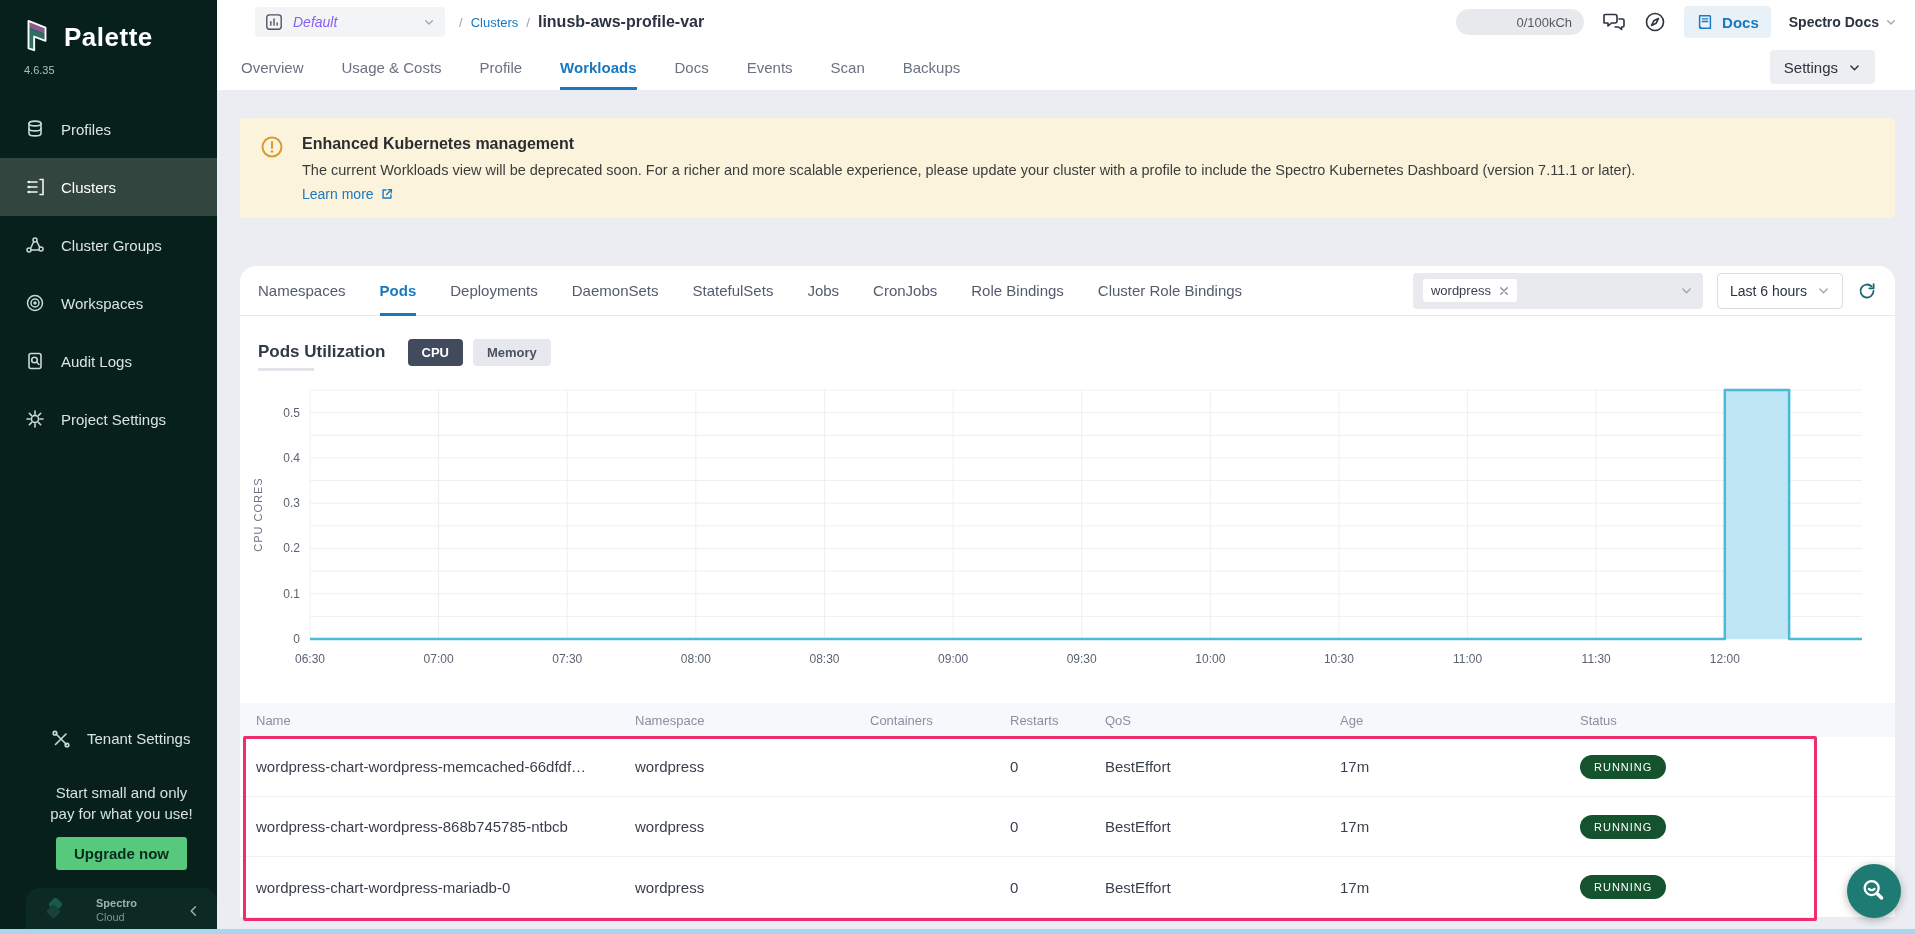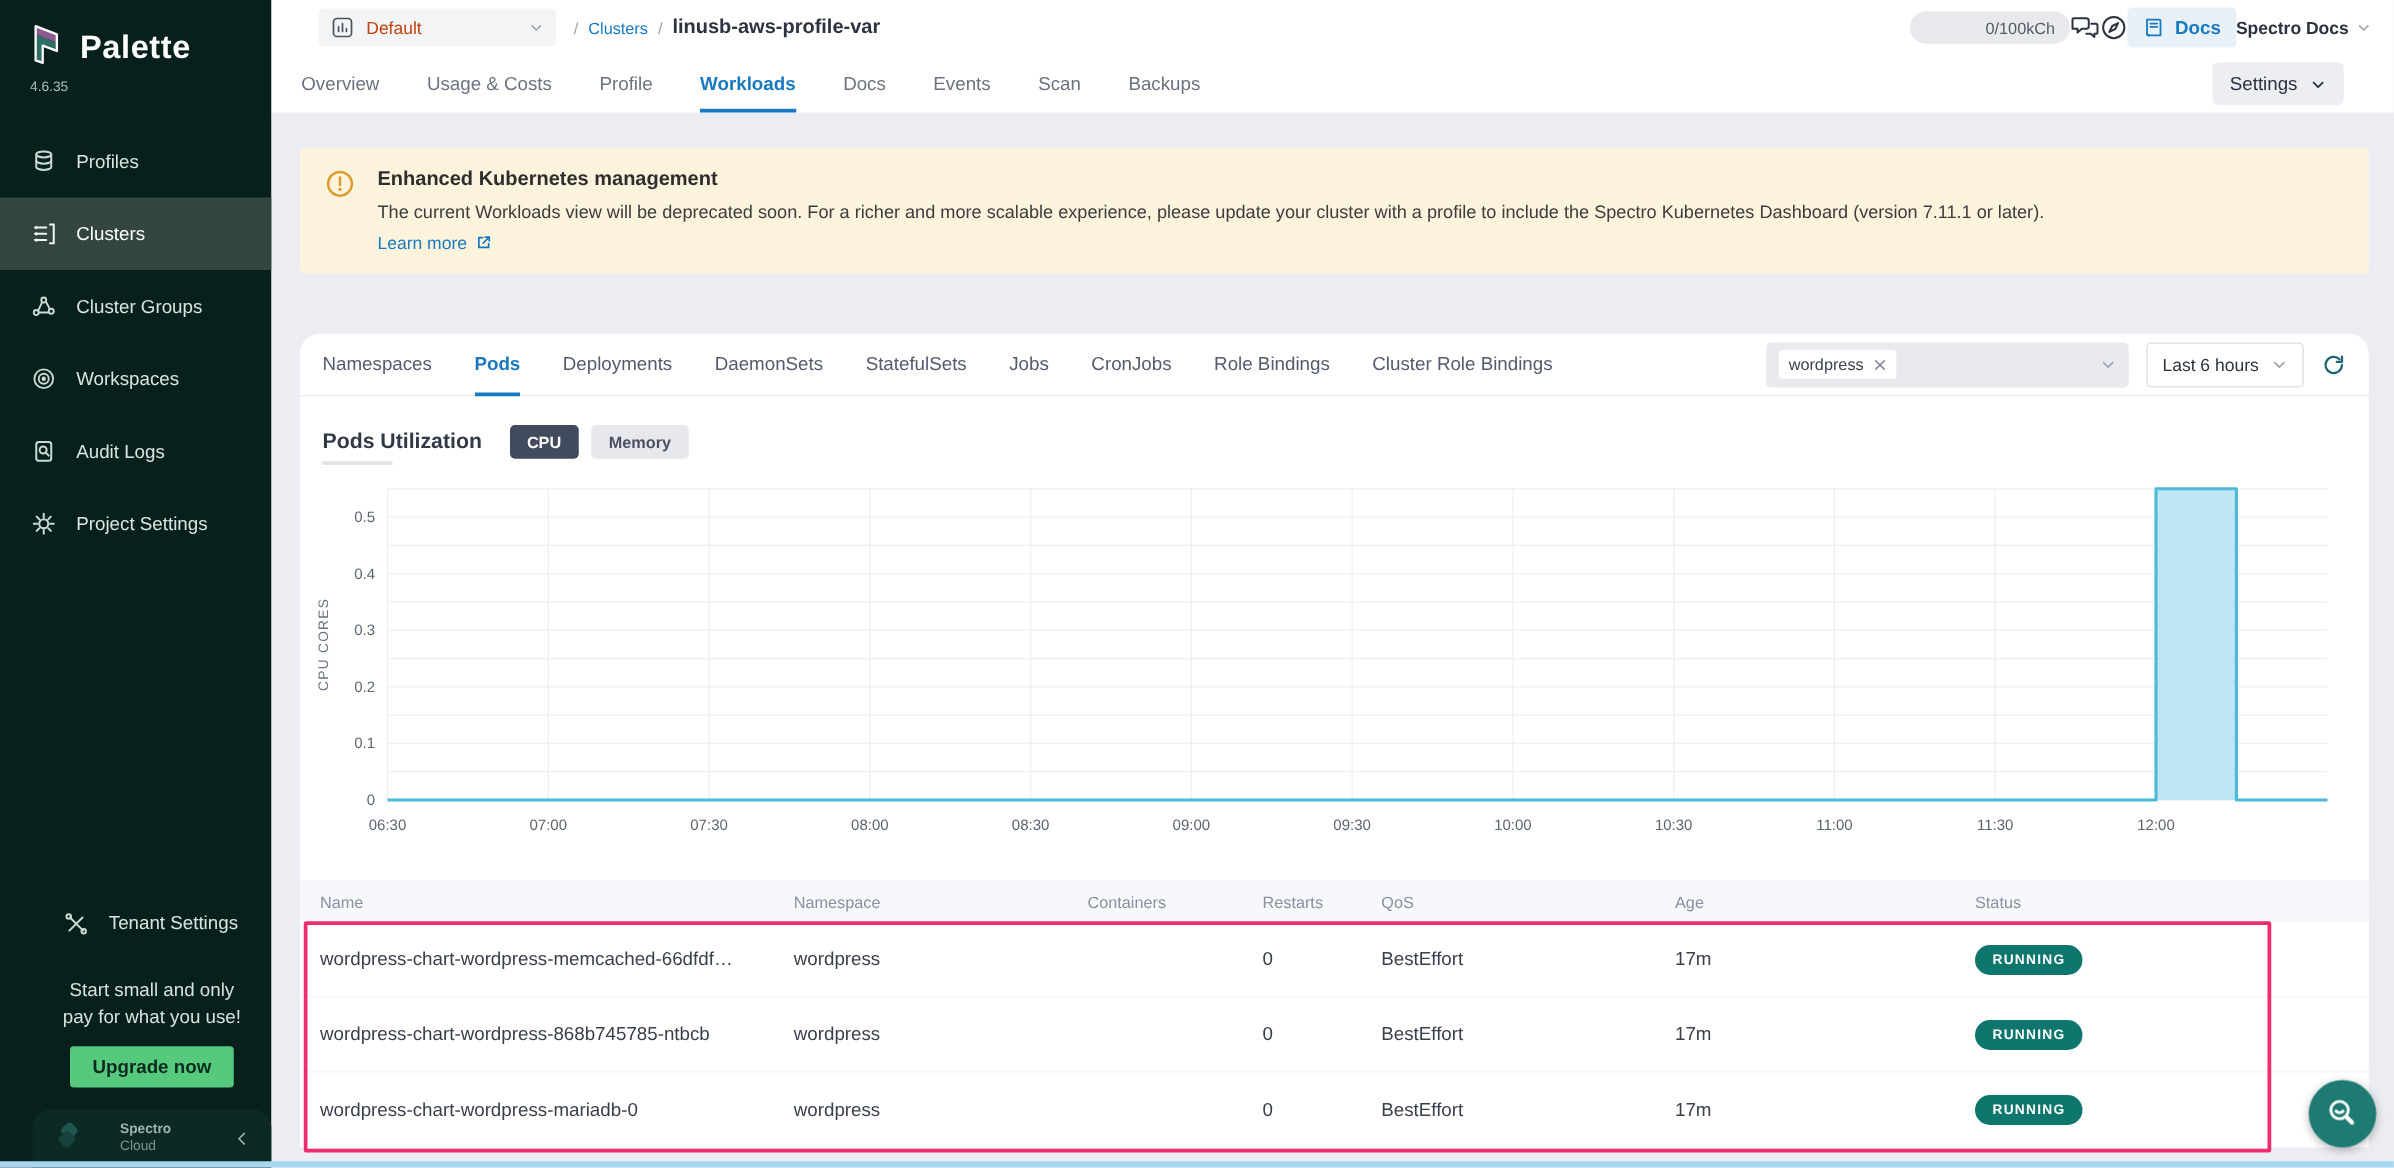--- a/index.html
+++ b/index.html
@@ -20,25 +20,25 @@
   .upgrade-wrap { display:flex; justify-content:center; margin:12px 0 18px; }
   .upgrade-btn { background:#56c97d; color:#0c2b1f; border:none; font-size:15px; font-weight:600; padding:8px 18px; border-radius:3px; cursor:pointer; font-family:inherit; }
   .side-footer { background:#0c2923; border-radius:14px 14px 0 0; height:46px; display:flex; align-items:center; gap:28px; padding:0 16px; }
   .footer-brand { color:#9fb3ae; font-size:11px; line-height:1.25; font-weight:600; }
   .collapse { margin-left:auto; color:#9fb3ae; cursor:pointer; }
 
   
   .main { position:absolute; left:217px; top:0; width:1698px; height:934px; }
   .topbar { height:44px; background:#fff; display:flex; align-items:center; padding:0 18px 0 38px; gap:14px; }
   .proj-select { width:190px; height:30px; background:#f3f4f6; border-radius:4px; display:flex; align-items:center; gap:10px; padding:0 10px; cursor:pointer; color:#3a4150; }
-  .proj-select .lbl { font-size:14px; color:#c2410c; flex:1; }
+  .proj-select .lbl { font-size:14px; color:#8b5cf6; flex:1;font-style:italic; }
   .crumbs { display:flex; align-items:center; gap:8px; font-size:13px; color:#9aa1ad; }
   .crumb-link { color:#1879c0; cursor:pointer; font-size:13px; }
   .crumb-current { color:#2b3340; font-size:16px; font-weight:600; }
-  .top-right { margin-left:auto; display:flex; align-items:center; }
+  .top-right { margin-left:auto; display:flex; align-items:center; gap:18px; }
   .usage-pill { background:#e8e9ec; border-radius:13px; height:26px; width:128px; display:flex; align-items:center; justify-content:flex-end; padding:0 12px; font-size:13px; color:#555b66; }
   .icon-btn { color:#2b3340; cursor:pointer; display:flex; }
   .docs-btn { background:#e8f0f8; border-radius:4px; height:32px; display:flex; align-items:center; gap:8px; padding:0 12px; color:#1879c0; font-size:15px; font-weight:600; cursor:pointer; }
   .tenant-select { display:flex; align-items:center; gap:6px; font-size:14px; font-weight:600; color:#2b3340; cursor:pointer; }
 
   .tabbar { height:46px; background:#fff; display:flex; align-items:center; padding:0 40px 0 24px; gap:38px; }
   .tab { font-size:15px; color:#6b7280; cursor:pointer; height:100%; display:flex; align-items:center; position:relative; }
   .tab.active { color:#1879c0; font-weight:700; }
   .tab.active::after { content:""; position:absolute; left:0; right:0; bottom:0; height:3px; background:#1879c0; }
   .settings-btn { margin-left:auto; background:#edeef2; border:none; border-radius:4px; height:34px; display:flex; align-items:center; gap:10px; padding:0 14px; font-size:15px; color:#2b3340; cursor:pointer; font-family:inherit; }
@@ -80,21 +80,21 @@
   .trow { height:60px; display:flex; align-items:center; font-size:15px; color:#3a3f4c; border-bottom:1px solid #f1f2f6; background:#fff; }
   .trow:last-child { border-bottom:none; }
   .c-name { width:379px; padding-left:16px; white-space:nowrap; overflow:hidden; }
   .c-ns { width:235px; padding-left:16px; }
   .c-cont { width:140px; padding-left:16px; }
   .c-rst { width:95px; padding-left:16px; }
   .c-qos { width:235px; padding-left:16px; }
   .c-age { width:240px; padding-left:16px; }
   .c-status { flex:1; padding-left:16px; }
   .cont-square { width:10px; height:10px; border-radius:2px; background:#17824a; }
-  .status-pill { display:inline-block; background:#0f766e; color:#fff; font-size:11px; font-weight:700; letter-spacing:1px; padding:6px 14px; border-radius:13px; }
+  .status-pill { display:inline-block; background:#14532d; color:#fff; font-size:11px; font-weight:400; letter-spacing:1px; padding:6px 14px; border-radius:13px; }
 
   .annotation { position:absolute; left:3px; top:470px; height:185px; right:78px; border:3px solid #ee2d6c; border-radius:2px; pointer-events:none; z-index:5; }
 
   .help-fab { position:fixed; right:14px; bottom:16px; width:54px; height:54px; border-radius:50%; background:#1d7b74; display:flex; align-items:center; justify-content:center; box-shadow:0 2px 8px rgba(0,0,0,.3); cursor:pointer; z-index:30; }
   .bottom-strip { position:fixed; left:0; right:0; bottom:0; height:5px; background:#a7d7ef; z-index:20; }
 </style>
 </head>
 <body>
 
 <div class="sidebar">

